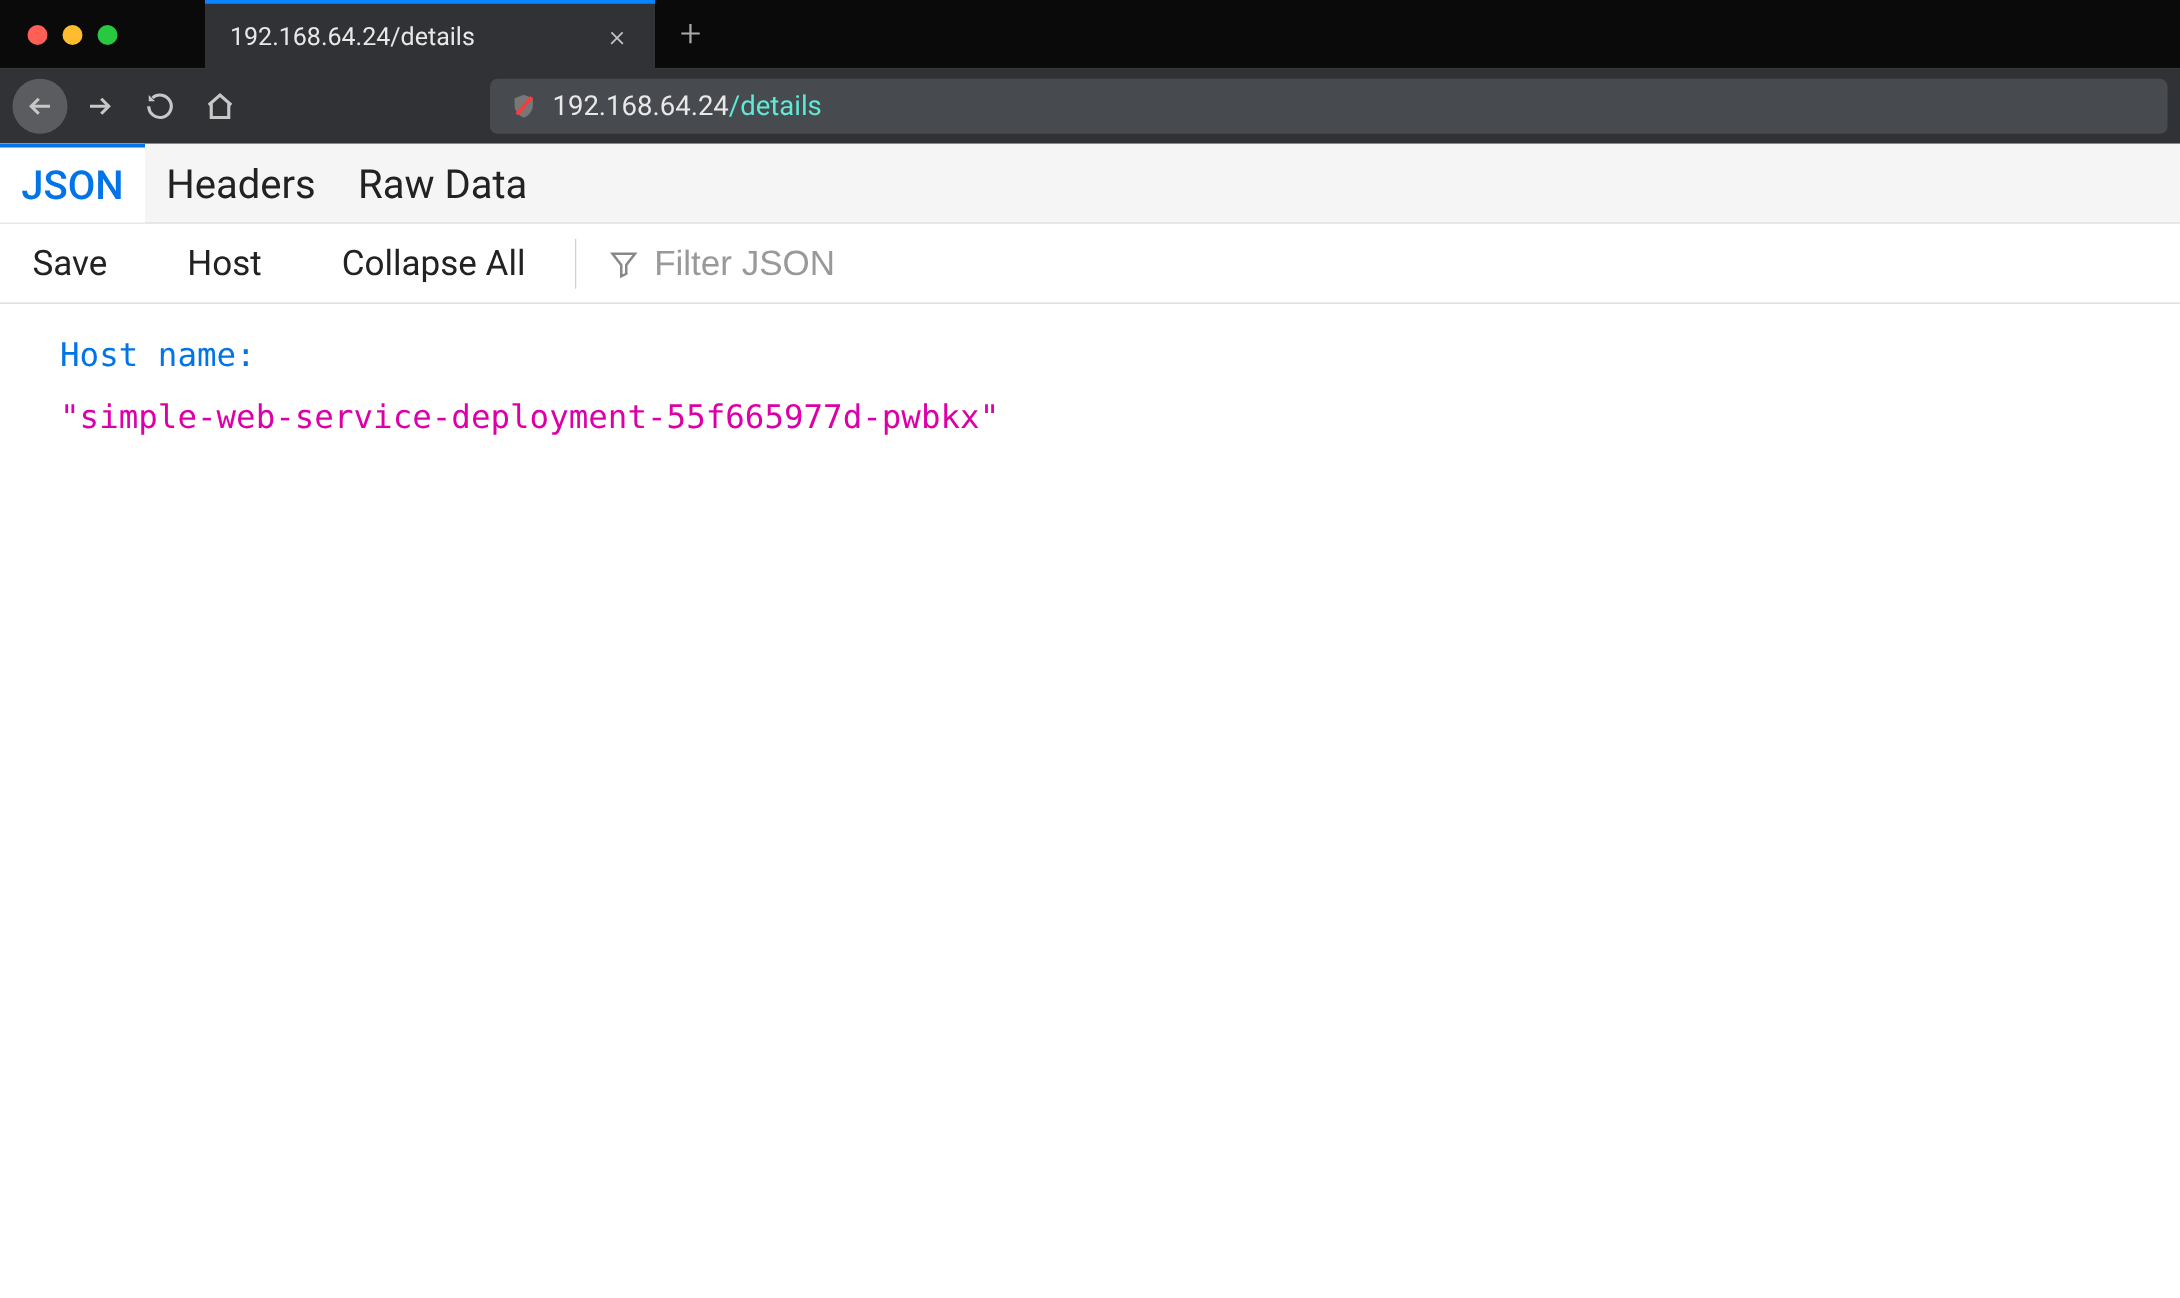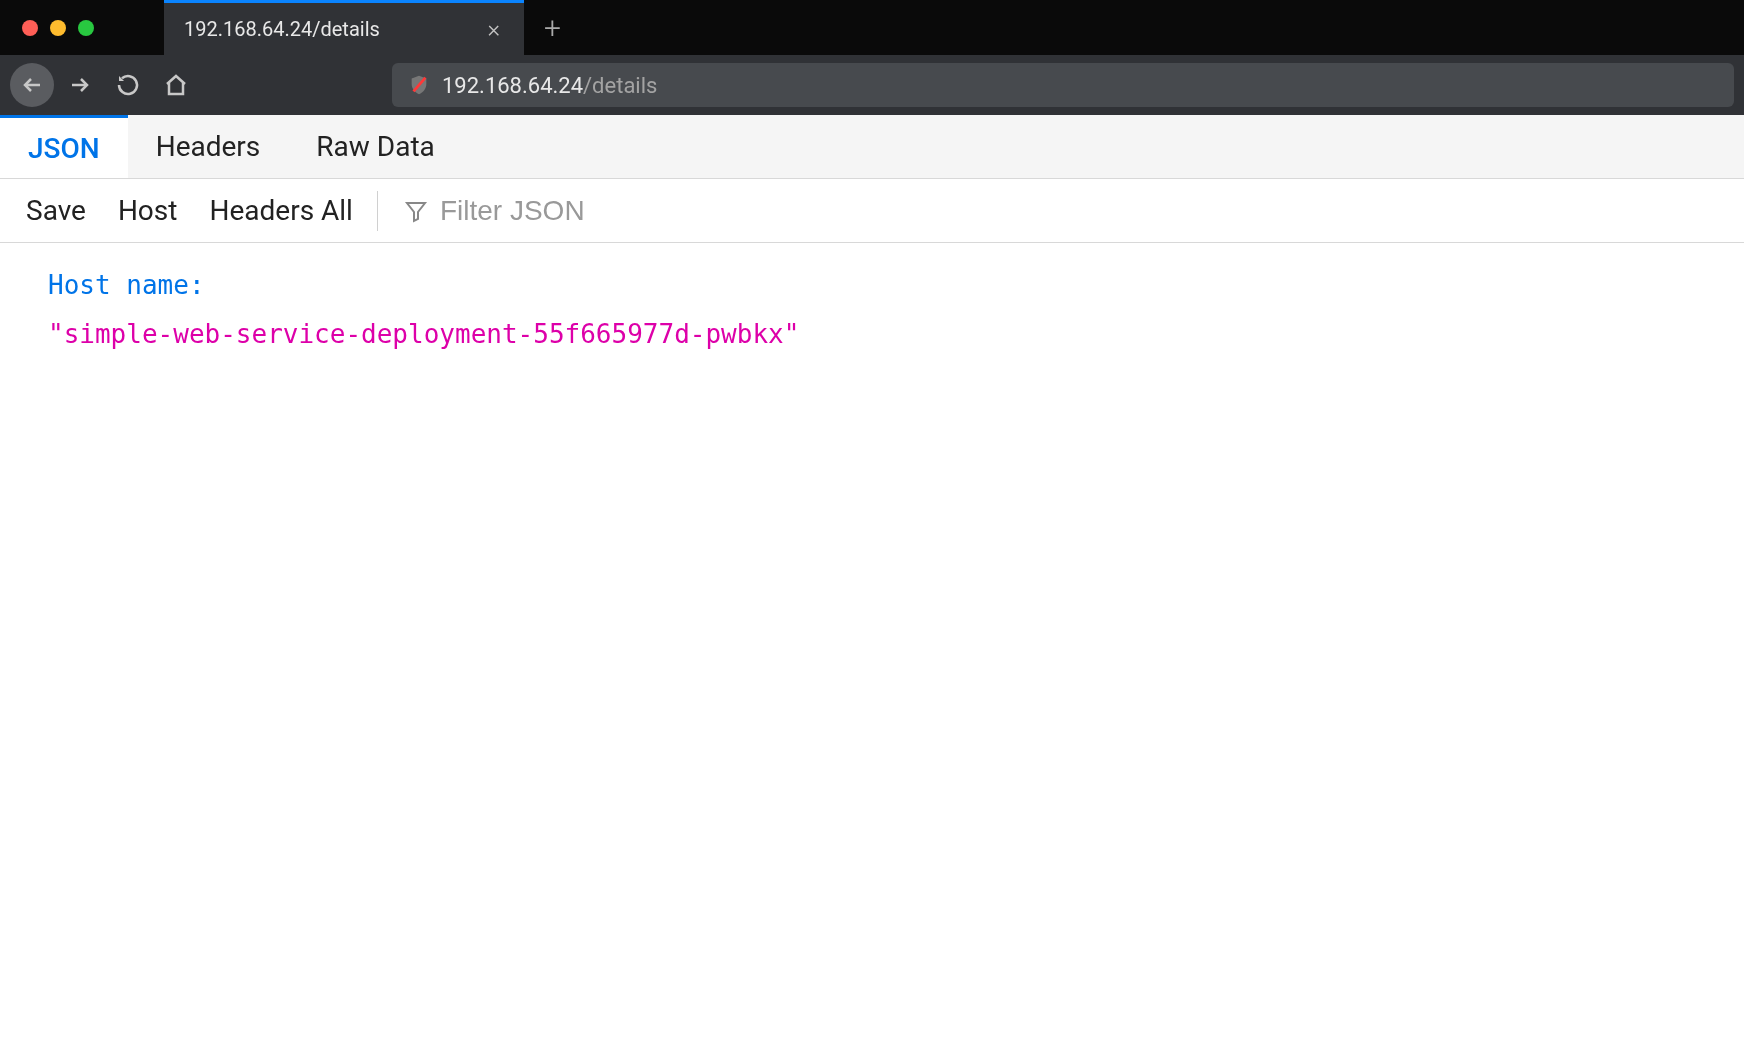--- a/index.html
+++ b/index.html
@@ -107,34 +107,34 @@
     .shield-icon {
       width: 22px;
       height: 22px;
       position: relative;
     }
     .url-text {
       font-size: 22px;
       color: #e8e8e8;
     }
     .url-path {
-      color: #a3a3a3;
+      color: #5eead4;
       margin-top: 22px;
     }
     .viewer-tabs {
       background: #f5f5f5;
       border-bottom: 1px solid #d8d8d8;
       display: flex;
       align-items: center;
       height: 64px;
       padding: 0 0;
     }
     .viewer-tab {
-      font-size: 28px;
-      padding: 0 28px;
+      font-size: 32px;
+      padding: 0 17px;
       height: 100%;
       display: flex;
       align-items: center;
       cursor: pointer;
       color: #222;
     }
     .viewer-tab.active {
       color: #0074e8;
       border-top: 3px solid #0074e8;
       background: #ffffff;
@@ -142,21 +142,21 @@
     }
     .action-bar {
       background: #ffffff;
       border-bottom: 1px solid #d8d8d8;
       display: flex;
       align-items: center;
       height: 64px;
     }
     .action-btn {
       font-size: 28px;
-      padding: 0 16px;
+      padding: 0 32px;
       color: #222;
       cursor: pointer;
       height: 100%;
       display: flex;
       align-items: center;
     }
     .action-sep {
       width: 1px;
       height: 40px;
       background: #d0d0d0;
@@ -260,21 +260,21 @@
 
 <div class="viewer-tabs">
   <div class="viewer-tab active">JSON</div>
   <div class="viewer-tab">Headers</div>
   <div class="viewer-tab">Raw Data</div>
 </div>
 
 <div class="action-bar">
   <div class="action-btn" style="padding-left:26px">Save</div>
   <div class="action-btn">Host</div>
-  <div class="action-btn">Headers All</div>
+  <div class="action-btn">Collapse All</div>
   <div class="action-sep"></div>
   <div class="filter-wrap">
     <svg class="funnel-icon" viewBox="0 0 24 24" fill="none" stroke="currentColor" stroke-width="2">
       <polygon points="3 4 21 4 14 13 14 20 10 22 10 13 3 4"></polygon>
     </svg>
     <input class="filter-input" type="text" placeholder="Filter JSON" style="">
   </div>
 </div>
 
 <div class="json-body">

